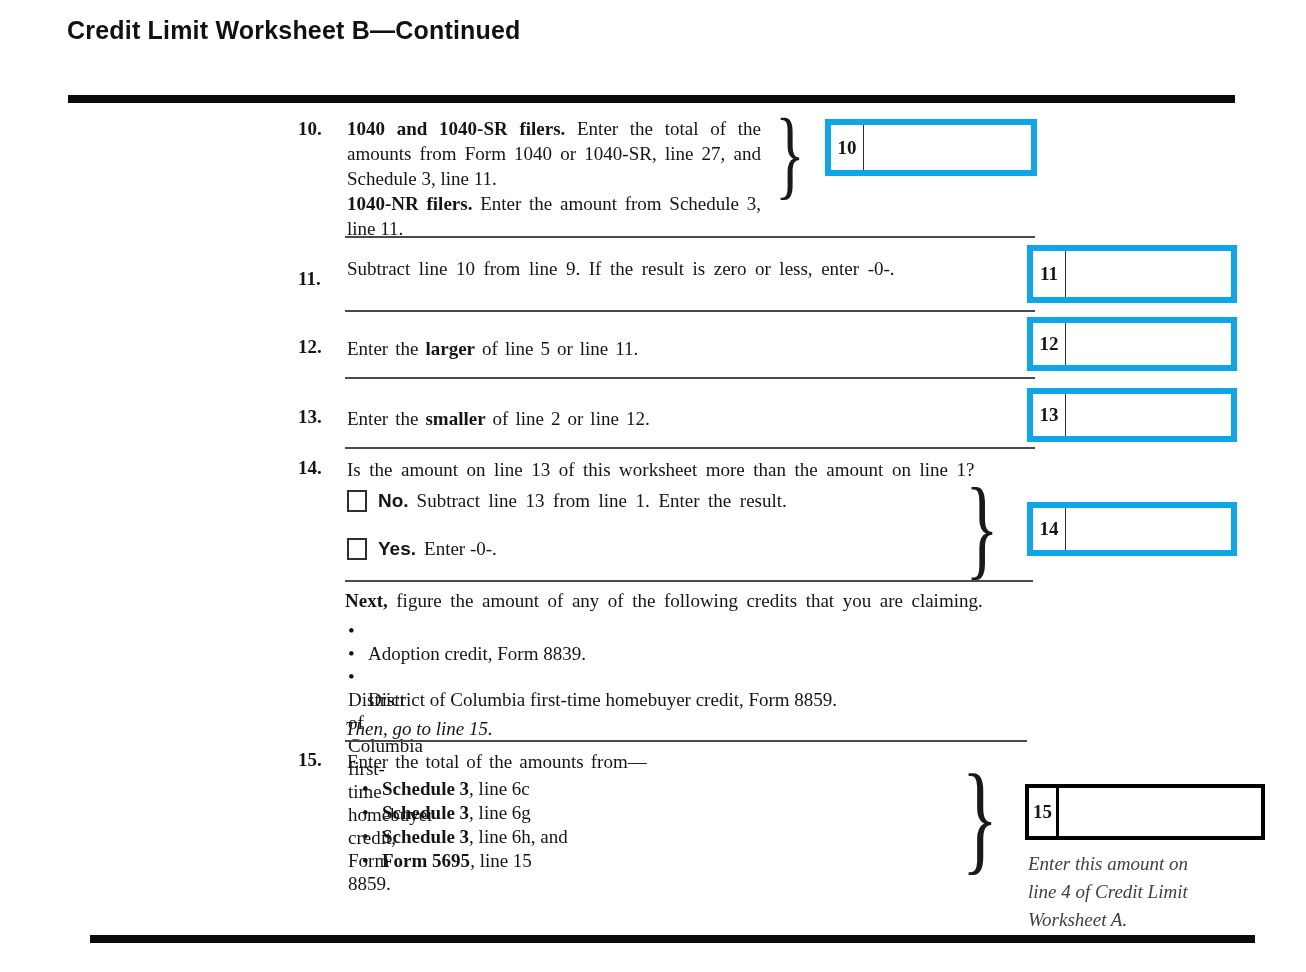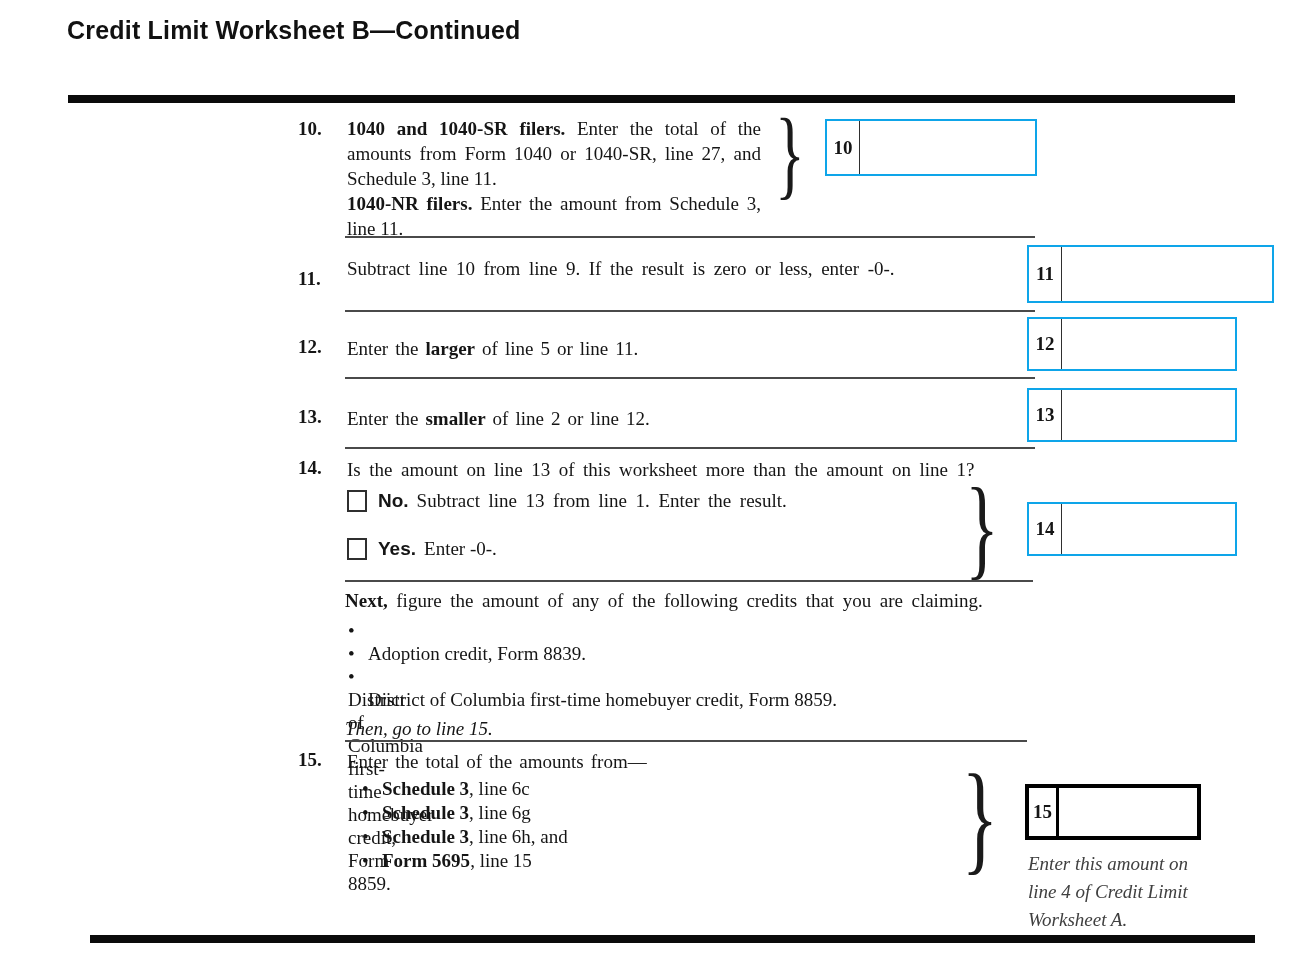--- a/index.html
+++ b/index.html
@@ -31,21 +31,21 @@
   
   .txt { font-size: 19px; line-height: 25px; color: #151515; }
   .just { text-align: justify; }
   .wide { word-spacing: 0.20em; }
   .num { font-weight: 700; font-size: 19px; }
   .it { font-style: italic; }
 
   
   .entrybox {
     display: flex;
-    border: 2px solid #0ea5e9;
+    border: 6px solid #0ea5e9;
     background: #fff;
   }
   .entrybox .cell-label {
     width: 33px;
     border-right: 1.5px solid #2f2f2f;
     display: flex; align-items: center; justify-content: center;
     font-weight: 700; font-size: 19px;
   }
   .entrybox .cell-entry { flex: 1; }
   .entrybox.thick { border: 4px solid #000; }
@@ -99,21 +99,21 @@
 <div class="abs txt just" style="left:347px; top:191px; width:414px;"><b>1040-NR filers.</b><span> Enter the amount from Schedule 3, line 11.</span></div>
 <div class="abs brace" style="left:772px; top:112px; width:36px; height:82px; font-size:100px;">}</div>
 <div class="abs entrybox" style="left:825px; top:119px; width:212px; height:57px;">
   <div class="cell-label">10</div>
   <div class="cell-entry"></div>
 </div>
 <div class="abs thin-rule" style="left:345px; top:236px; width:690px;"></div>
 
 <div class="abs num" style="left:298px; top:268px;">11.</div>
 <div class="abs txt wide" style="left:347px; top:256px; width:680px;">Subtract line 10 from line 9. If the result is zero or less, enter -0-.</div>
-<div class="abs entrybox" style="left:1027px; top:245px; width:247px; height:58px;">
+<div class="abs entrybox" style="left:1027px; top:245px; width:210px; height:58px;">
   <div class="cell-label">11</div>
   <div class="cell-entry"></div>
 </div>
 <div class="abs thin-rule" style="left:345px; top:310px; width:690px;"></div>
 
 <div class="abs num" style="left:298px; top:336px;font-family:Liberation Serif, serif;">12.</div>
 <div class="abs txt" style="left:347px; top:336px; width:680px; word-spacing:0.12em;"><span>Enter the </span><b>larger</b><span> of line 5 or line 11.</span></div>
 <div class="abs entrybox" style="left:1027px; top:317px; width:210px; height:54px;">
   <div class="cell-label">12</div>
   <div class="cell-entry"></div>
@@ -183,20 +183,20 @@
 <div class="abs bullet-row" style="left:362px; top:825px; width:600px;">
   <span class="bullet-glyph">•</span>
   <span><b>Schedule 3</b><span>, line 6h, and</span></span>
 </div>
 <div class="abs bullet-row" style="left:362px; top:849px; width:600px;">
   <span class="bullet-glyph">•</span>
   <span><b>Form 5695</b><span>, line 15</span></span>
 </div>
 
 <div class="abs brace" style="left:960px; top:768px; width:40px; height:100px; font-size:122px;">}</div>
-<div class="abs entrybox thick" style="left:1025px; top:784px; width:176px; height:56px;">
+<div class="abs entrybox thick" style="left:1025px; top:784px; width:240px; height:56px;">
   <div class="cell-label">15</div>
   <div class="cell-entry"></div>
 </div>
 
 <div class="abs note" style="left:1028px; top:850px; width:190px;">Enter this amount on line 4 of Credit Limit Worksheet A.</div>
 
 <div class="abs thick-rule" style="left:90px; top:935px; width:1165px;"></div>
 
 </body></html>

